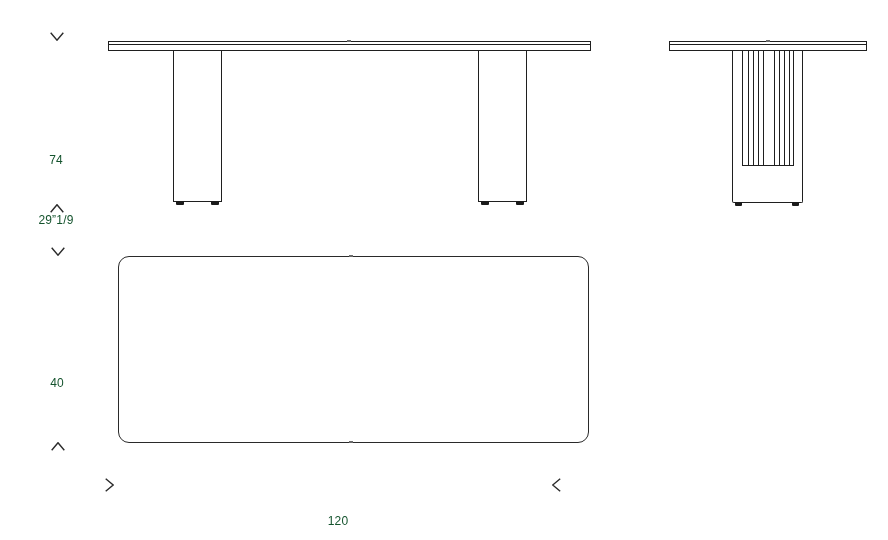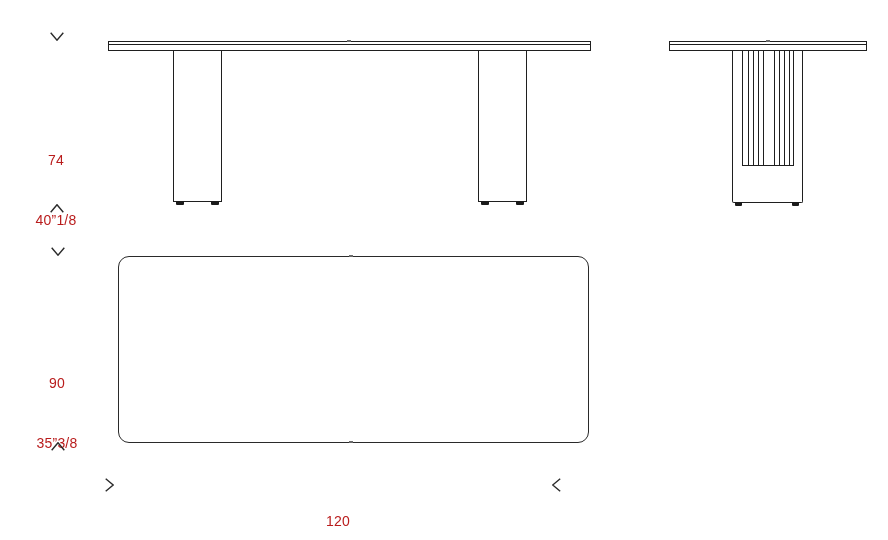--- a/index.html
+++ b/index.html
@@ -18,21 +18,21 @@
   .foot { background: #1b1b1b; border-radius: 0 0 1px 1px; }
 
   .slat-panel { border-left: 1px solid #1f1f1f; border-right: 1px solid #1f1f1f; border-bottom: 1px solid #1f1f1f; background: #ffffff; }
   .slat { position: absolute; top: 0; bottom: 0; width: 1px; background: #1f1f1f; }
 
   .plan-outline { border: 1.5px solid #2a2a2a; border-radius: 11px; background: #ffffff; }
 
   .center-mark { background: #6a6a6a; }
 
   
-  .dim-text { font-size: 14px; line-height: 20px; text-align: center; white-space: pre; color: #b91c1c; letter-spacing: 0.2px; }
+  .dim-text { font-size: 12px; line-height: 20px; text-align: center; white-space: pre; color: #14532d; letter-spacing: 0.2px; }
 
   .chev { display: block; }
   .chev polyline { fill: none; stroke: #2b2b2b; stroke-width: 1.4; stroke-linecap: butt; stroke-linejoin: miter; }
 </style>
 </head>
 <body>
 
 <div class="sheet">
 
   <div>
@@ -74,34 +74,33 @@
     <div class="abs center-mark" style="left:349px; top:255px; width:4px; height:2px;"></div>
     <div class="abs center-mark" style="left:349px; top:441px; width:4px; height:2px;"></div>
   </div>
 
   <div>
     <svg class="abs chev" style="left:50px; top:32px;" width="14" height="9" viewBox="0 0 14 9">
         <polyline points="0.7,0.7 7,8.2 13.3,0.7"></polyline>
       </svg>
     <div class="abs dim-text" style="left:5px; top:110px; width:102px;">
       <div>74</div>
-      <div>40”1/8</div>
+      <div>29”1/9</div>
     </div>
     <svg class="abs chev" style="left:50px; top:204px;" width="14" height="9" viewBox="0 0 14 9">
         <polyline points="0.7,8.2 7,0.7 13.3,8.2"></polyline>
       </svg>
   </div>
 
   <div>
     <svg class="abs chev" style="left:51px; top:247px;" width="14" height="9" viewBox="0 0 14 9">
         <polyline points="0.7,0.7 7,8.2 13.3,0.7"></polyline>
       </svg>
     <div class="abs dim-text" style="left:6px; top:333px; width:102px;">
-      <div>90</div>
-      <div>35”3/8</div>
+      <div>40</div>
     </div>
     <svg class="abs chev" style="left:51px; top:442px;" width="14" height="9" viewBox="0 0 14 9">
         <polyline points="0.7,8.2 7,0.7 13.3,8.2"></polyline>
       </svg>
   </div>
 
   <div>
     <svg class="abs chev" style="left:105px; top:478px;" width="9" height="14" viewBox="0 0 9 14">
         <polyline points="0.7,0.7 8.2,7 0.7,13.3"></polyline>
       </svg>

